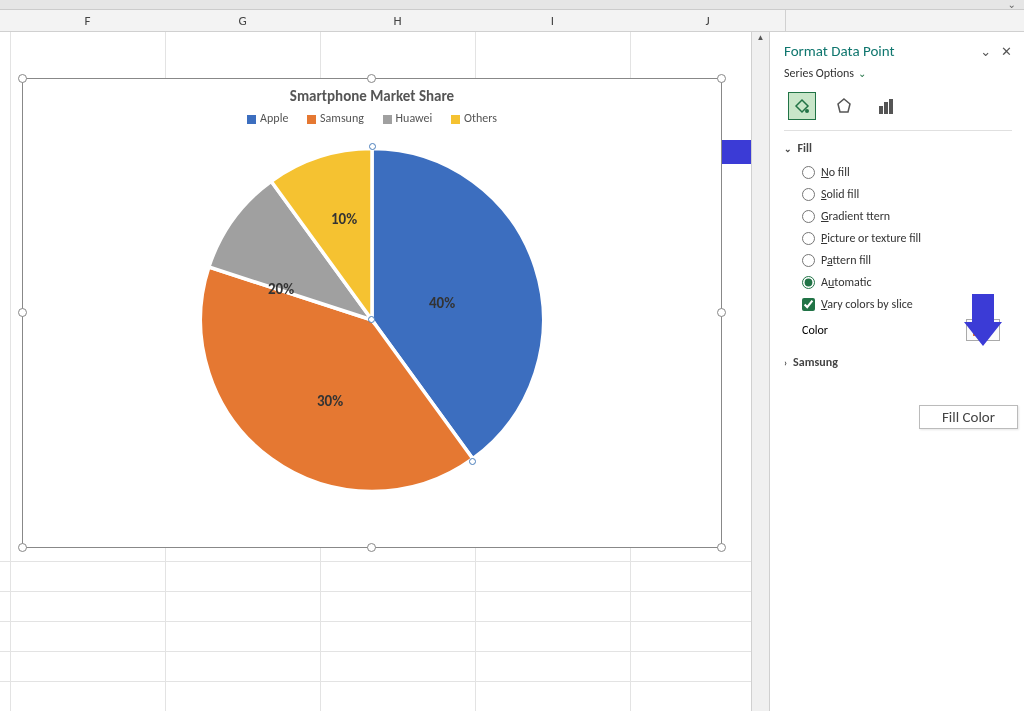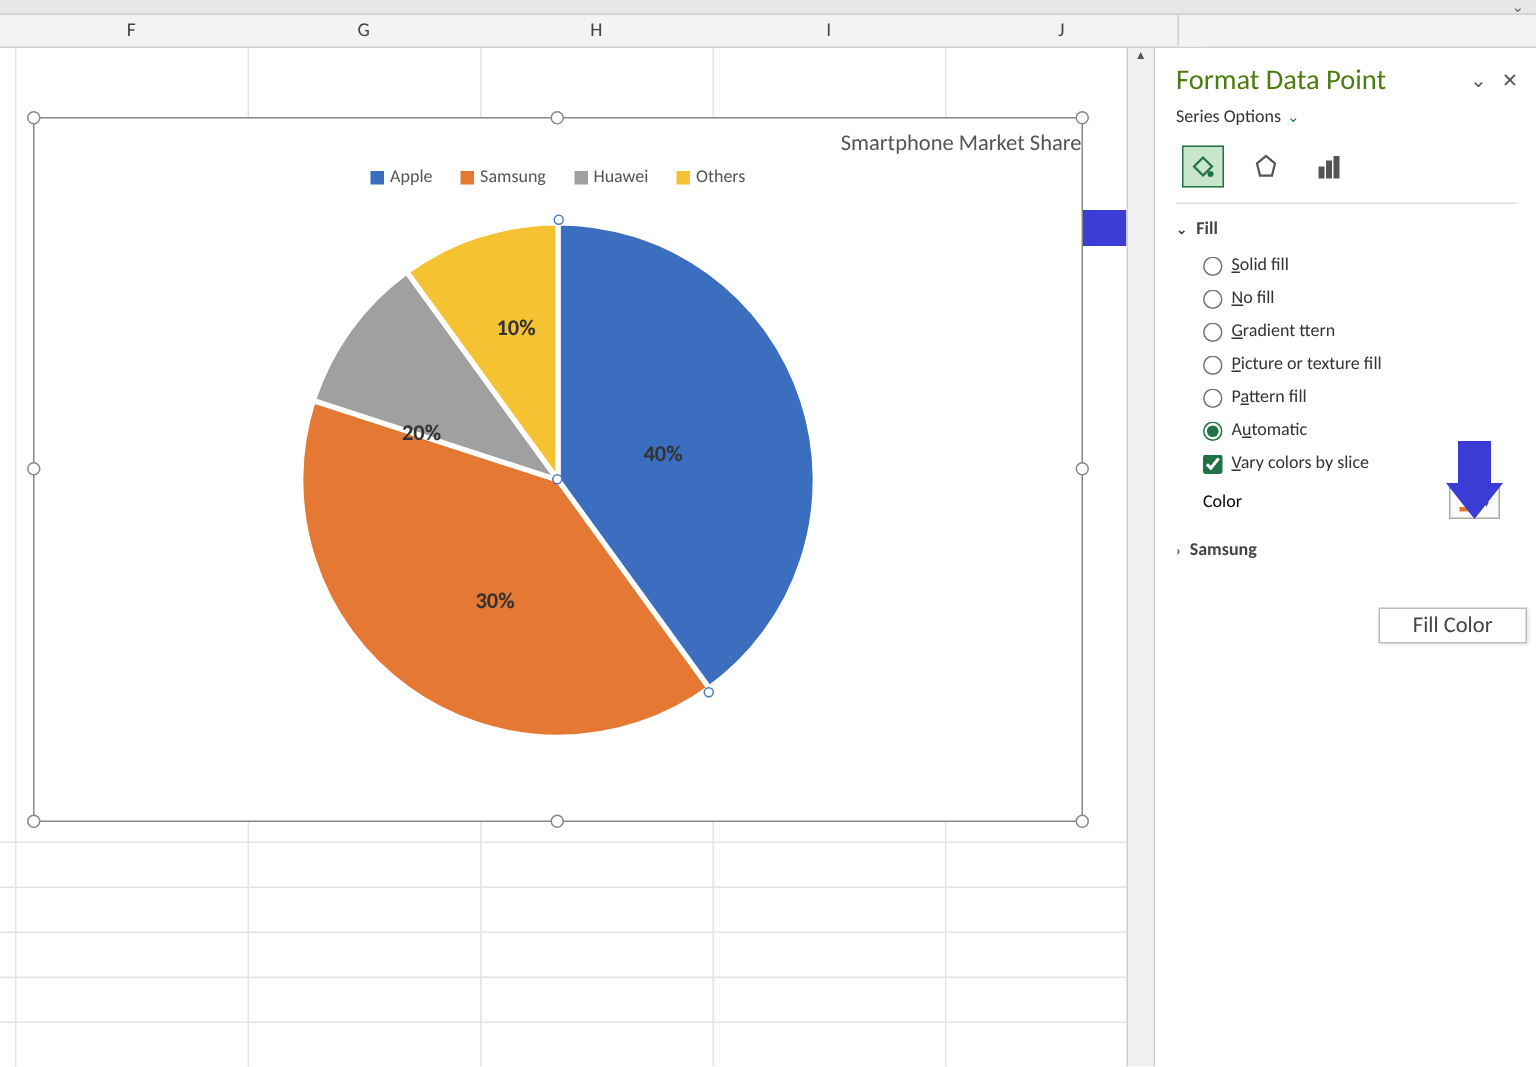--- a/index.html
+++ b/index.html
@@ -20,37 +20,37 @@
 
 .gridlines { position:absolute; inset:0; }
 .gridlines .vline { position:absolute; top:0; bottom:0; width:1px; background:#e3e3e3; }
 .gridlines .hline { position:absolute; left:0; right:0; height:1px; background:#e3e3e3; }
 
 .chart-object { position:absolute; left:22px; top:46px; width:700px; height:470px; background:#fff; border:1px solid #888; }
 .chart-object .handle { position:absolute; width:9px; height:9px; background:#fff; border:1px solid #888; border-radius:50%; }
 .h-tl{top:-5px;left:-5px;} .h-tr{top:-5px;right:-5px;} .h-bl{bottom:-5px;left:-5px;} .h-br{bottom:-5px;right:-5px;}
 .h-t{top:-5px;left:calc(50% - 5px);} .h-b{bottom:-5px;left:calc(50% - 5px);} .h-l{left:-5px;top:calc(50% - 5px);} .h-r{right:-5px;top:calc(50% - 5px);}
 
-.chart-title { text-align:right; font-weight:normal; font-size:15px; color:#555; margin-top:8px; }
+.chart-title { text-align:center; font-weight:bold; font-size:15px; color:#555; margin-top:8px; }
 .legend { text-align:center; font-size:12px; color:#555; margin-top:6px; }
 .legend .item { display:inline-block; margin:0 8px; }
 .legend .sw { display:inline-block; width:9px; height:9px; margin-right:4px; vertical-align:middle; }
 
 .pie-wrap { position:relative; width:350px; height:350px; margin:20px auto 0; }
 .pie-wrap svg { width:100%; height:100%; }
 .data-label { position:absolute; font-weight:bold; font-size:15px; color:#333; transform:translate(-50%,-50%); }
 
 .sel-handle { position:absolute; width:7px; height:7px; background:#fff; border:1px solid #4a7ebb; border-radius:50%; }
 
 .callout-arrow { position:absolute; }
 .callout-arrow svg { display:block; }
 
 .format-pane { width: 255px; background:#fff; border-left:1px solid #d0d0d0; padding:10px 12px 10px 14px; position:relative; height:100%; }
 .pane-head { display:flex; align-items:center; justify-content:space-between; margin-bottom:6px; }
-.pane-title { font-size:19px; color:#4d7c0f; }
+.pane-title { font-size:15px; color:#0f766e; }
 .pane-ctrls { display:flex; gap:10px; color:#555; }
 .pane-ctrls span { cursor:pointer; font-size:13px; }
 .series-opts { font-size:12px; font-weight:normal; color:#333; }
 .series-opts .chev2 { color:#217346; font-size:10px; margin-left:4px; }
 
 .icon-row { display:flex; gap:14px; margin:12px 0 10px 0; padding-left:4px; }
 .icon-btn { width:28px; height:28px; display:flex; align-items:center; justify-content:center; border:1px solid transparent; }
 .icon-btn.active { background:#c8e6c9; border:1px solid #217346; }
 .divider { height:1px; background:#e0e0e0; margin:6px 0 10px; }
 
@@ -186,25 +186,25 @@
     </div>
     <div class="divider"></div>
 
     <div class="section-toggle">
       <span class="caret">⌄</span>
         <span>Fill</span>
     </div>
     <div class="fill-opts">
       <label>
           <input type="radio" name="fill" style="">
+          <span><span class="und">N</span><span>o fill</span></span>
+        </label>
+      <label>
+          <input type="radio" name="fill" style="">
           <span><span class="und">S</span><span>olid fill</span></span>
-        </label>
-      <label>
-          <input type="radio" name="fill" style="">
-          <span><span class="und">N</span><span>o fill</span></span>
         </label>
       <label>
           <input type="radio" name="fill" style="">
           <span><span class="und">G</span><span>radient ttern</span></span>
         </label>
       <label>
           <input type="radio" name="fill" style="">
           <span><span class="und">P</span><span>icture or texture fill</span></span>
         </label>
       <label>

